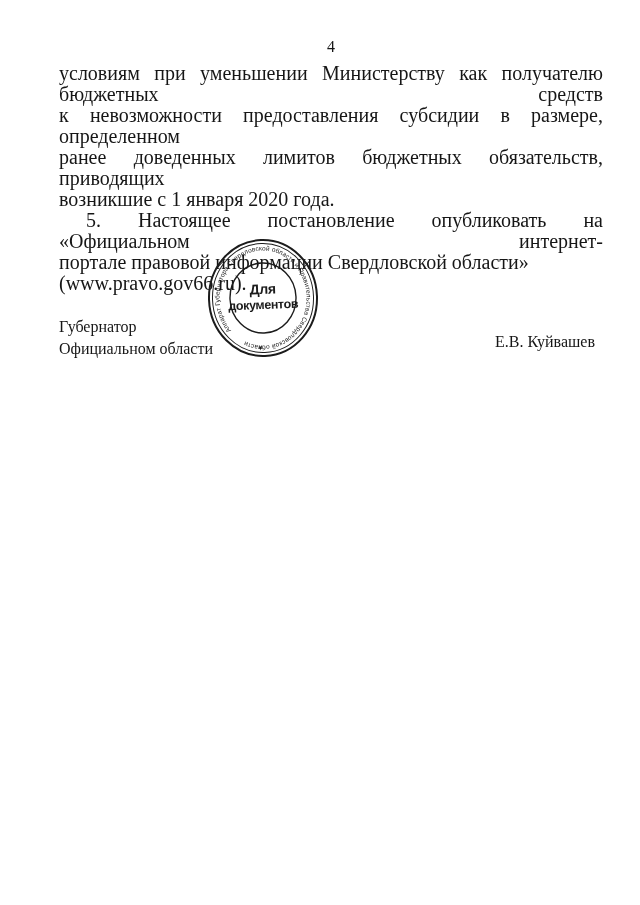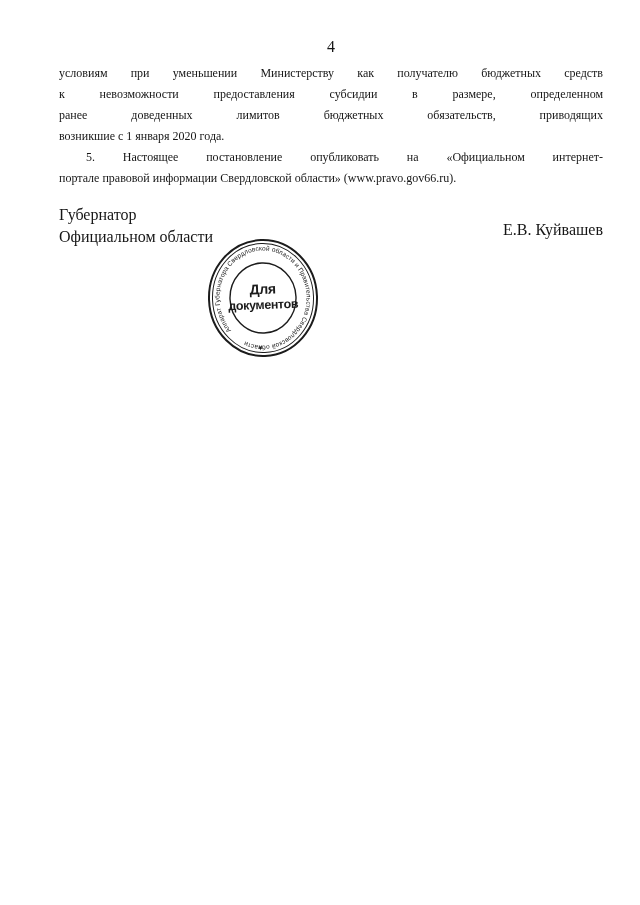--- a/index.html
+++ b/index.html
@@ -14,39 +14,39 @@
     color: #161616;
     overflow: hidden;
   }
   .page-number {
     text-align: center;
     font-size: 16px;
     line-height: 21px;
   }
   .body-text { margin-top: 6px; }
   .line {
-    font-size: 12px;
+    font-size: 20px;
     line-height: 21px;
     text-align: left;
     white-space: normal;
   }
   .line.j {
     text-align: justify;
     text-align-last: justify;
   }
   .line.ind { text-indent: 27px; }
   .sig {
     position: relative;
-    margin-top: 15px;
+    margin-top: 22px;
     font-size: 16px;
     line-height: 22px;
   }
   .sig-name {
     position: absolute;
-    right: 0;
+    right: 8px;
     top: 15px;
   }
   .stamp {
     position: absolute;
     left: 202px;
     top: 232px;
     width: 122px;
     height: 132px;
     transform: rotate(-2deg);
   }

